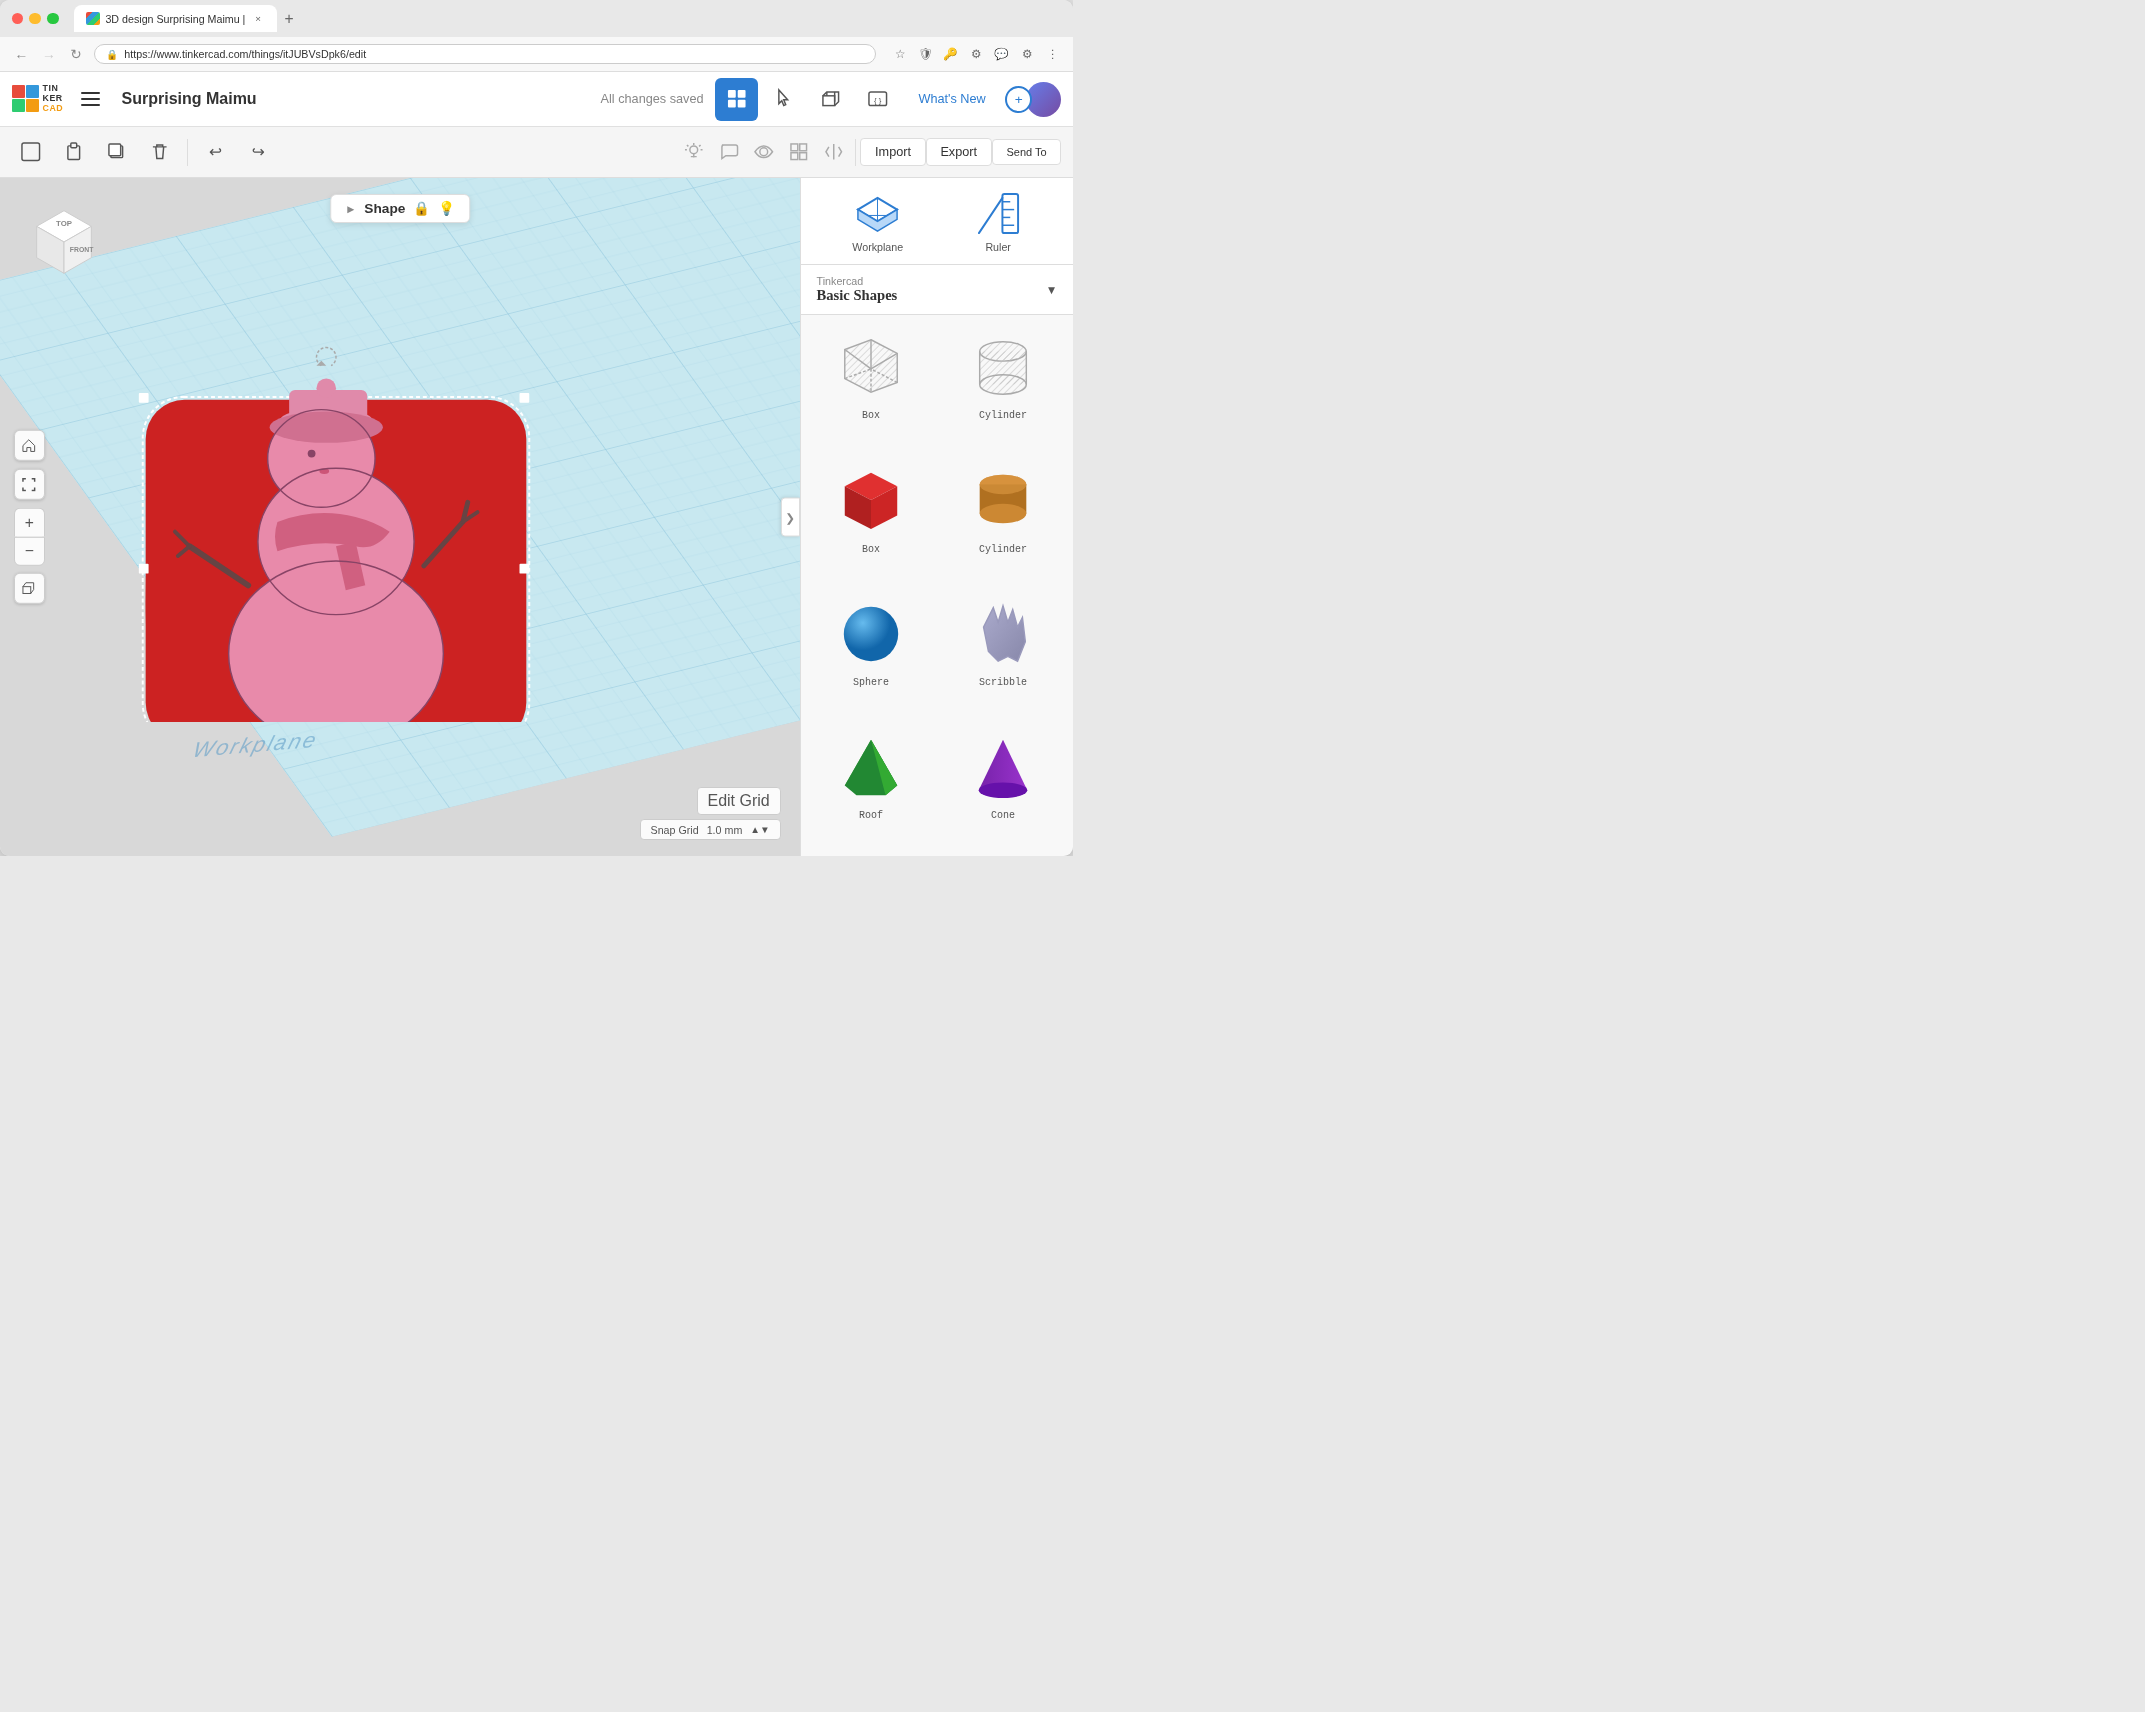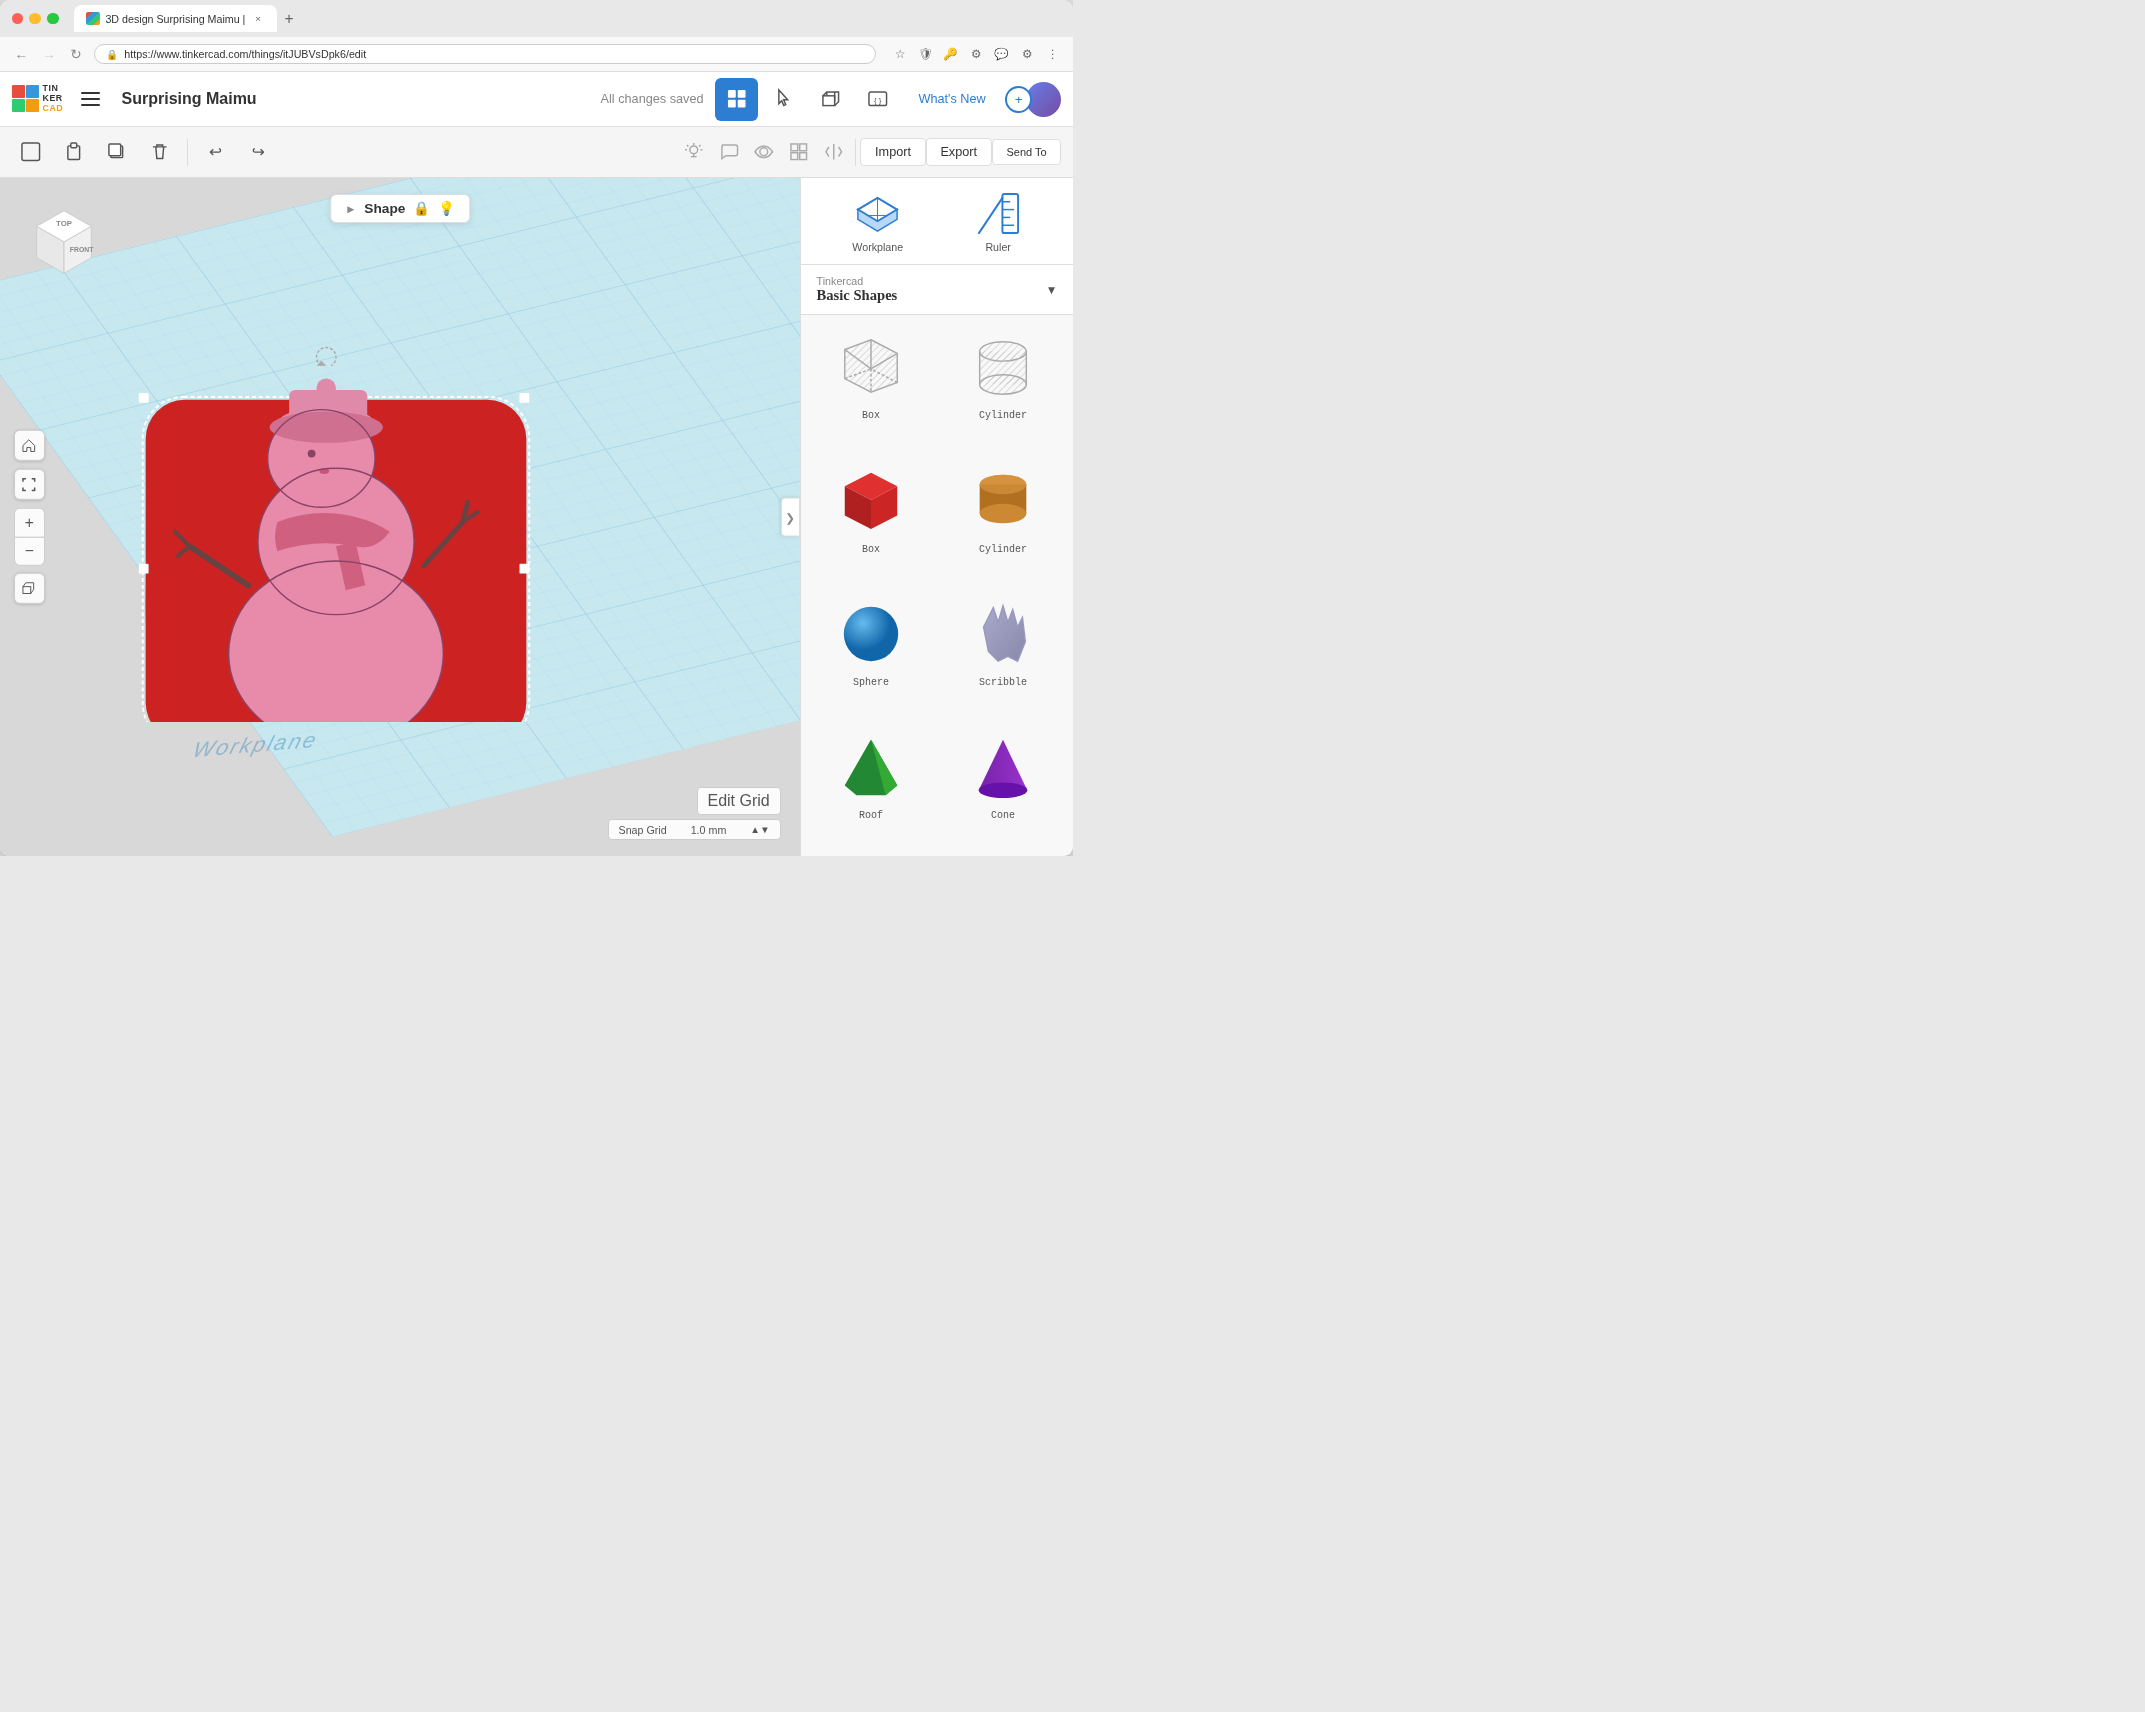--- a/index.html
+++ b/index.html
@@ -93,21 +93,21 @@
     .shape-name { font-size: 13.7px; font-weight: 600; color: #333; }
     .lock-shape-btn { color: #888; font-size: 13.7px; cursor: pointer; }
     .visible-btn { color: #888; font-size: 13.7px; cursor: pointer; }
 
     
     .collapse-btn { position: absolute; right: 0; top: 50%; transform: translateY(-50%); width: 19.5px; height: 39px; background: #fff; border: 1px solid #ddd; border-radius: 3.9px 0 0 3.9px; display: flex; align-items: center; justify-content: center; cursor: pointer; color: #888; font-size: 11.7px; box-shadow: -1px 0 3.9px rgba(0,0,0,0.1); }
 
     
     .bottom-controls { position: absolute; bottom: 15.6px; right: 19.5px; display: flex; flex-direction: column; align-items: flex-end; gap: 3.9px; }
     .edit-grid-btn { background: rgba(255,255,255,0.9); border: 1px solid #ccc; border-radius: 3.9px; padding: 3.9px 9.8px; font-size: 16px; color: #555; cursor: pointer; }
-    .snap-grid { background: rgba(255,255,255,0.9); border: 1px solid #ccc; border-radius: 3.9px; padding: 3.9px 9.8px; font-size: 10.7px; color: #555; display: flex; align-items: center; gap: 24px; }
+    .snap-grid { background: rgba(255,255,255,0.9); border: 1px solid #ccc; border-radius: 3.9px; padding: 3.9px 9.8px; font-size: 10.7px; color: #555; display: flex; align-items: center; gap: 8px; }
 
     
     .workplane-text { position: absolute; bottom: 98px; left: 195px; font-size: 21.5px; color: rgba(100,160,200,0.6); transform: skewX(-20deg) rotate(-5deg); font-style: italic; pointer-events: none; letter-spacing: 2px; }
 
     
     .right-panel { width: 273px; background: #f8f8f8; border-left: 1px solid #ddd; display: flex; flex-direction: column; overflow: hidden; }
 
     .panel-tools { display: flex; justify-content: space-around; align-items: center; padding: 11.7px 15.6px; border-bottom: 1px solid #ddd; background: #fff; }
     .panel-tool { display: flex; flex-direction: column; align-items: center; gap: 3.9px; cursor: pointer; }
     .panel-tool-icon { width: 47px; height: 47px; display: flex; align-items: center; justify-content: center; }

